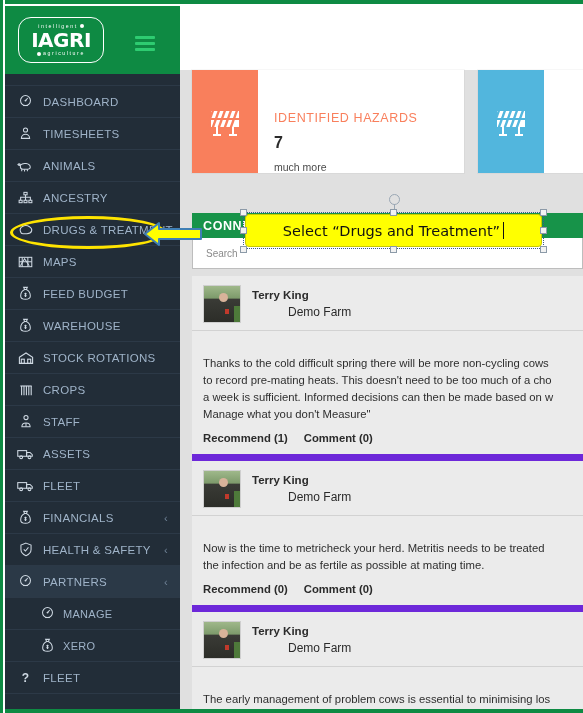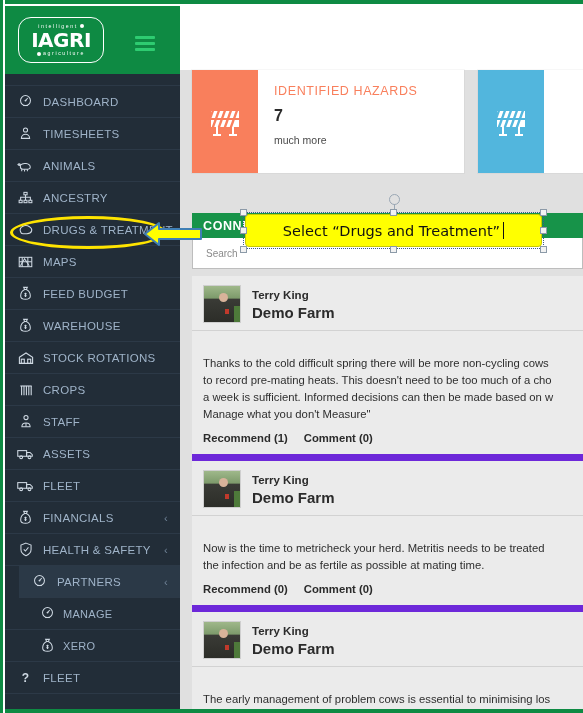--- a/index.html
+++ b/index.html
@@ -102,21 +102,21 @@
     white-space: nowrap;
   }
   .nav-item .ico {
     width: 19px; height: 16px;
     margin-right: 8px;
     display: flex; align-items: center; justify-content: center;
     color: #cfd9e3;
     flex: 0 0 19px;
   }
   .nav-item .ico svg { display:block; }
-  .nav-item.active { background: #2b3947; margin-left: 14px; }
+  .nav-item.active { background: #2b3947; }
   .nav-item .chev {
     position: absolute; right: 12px; top: 50%; transform: translateY(-50%);
     color: #6f8296; font-size: 11px;
   }
   .nav-item.sub { padding-left: 34px; font-size: 11px; }
   .nav-item.sub .ico { width: 17px; flex: 0 0 17px; margin-right: 7px;}
 
   
   #nav-highlight {
     position: absolute;
@@ -149,20 +149,21 @@
     display: flex; align-items: flex-start;
     padding-left: 12px;
     gap: 14px;
   }
   .card {
     height: 103px;
     background: #ffffff;
     display: flex;
     box-shadow: 0 0 0 1px rgba(0,0,0,0.03);
     flex: 0 0 auto;
+    align-items: flex-end;
   }
   .card-icon {
     width: 66px; height: 103px;
     display: flex; align-items: center; justify-content: center;
   }
   .card-body {
     padding: 14px 16px 0 16px;
     display: flex; flex-direction: column;
   }
   .card-title {
@@ -245,22 +246,23 @@
   .avatar .grass {
     position: absolute; right: 0; top: 20px; width: 6px; bottom: 0;
     background: #4e7a3a;
   }
   .post-names { margin-left: 11px; }
   .post-name {
     font-size: 11.5px; font-weight: bold; color: #2b2b2b;
     line-height: 17px;
   }
   .post-farm {
-    font-size: 15px; font-weight: bold; color: #2b2b2b;
+    font-size: 12px; font-weight: normal; color: #2b2b2b;
     line-height: 17px;
+    margin-left: 36px;
   }
   .post-body {
     border-top: 1px solid #d2d2d2;
     padding: 24px 11px 0 11px;
     font-size: 11.3px; color: #2e2e2e; line-height: 17px;
     white-space: pre;
     overflow: hidden;
   }
   .post-actions {
     padding: 9px 11px 4px 11px;

